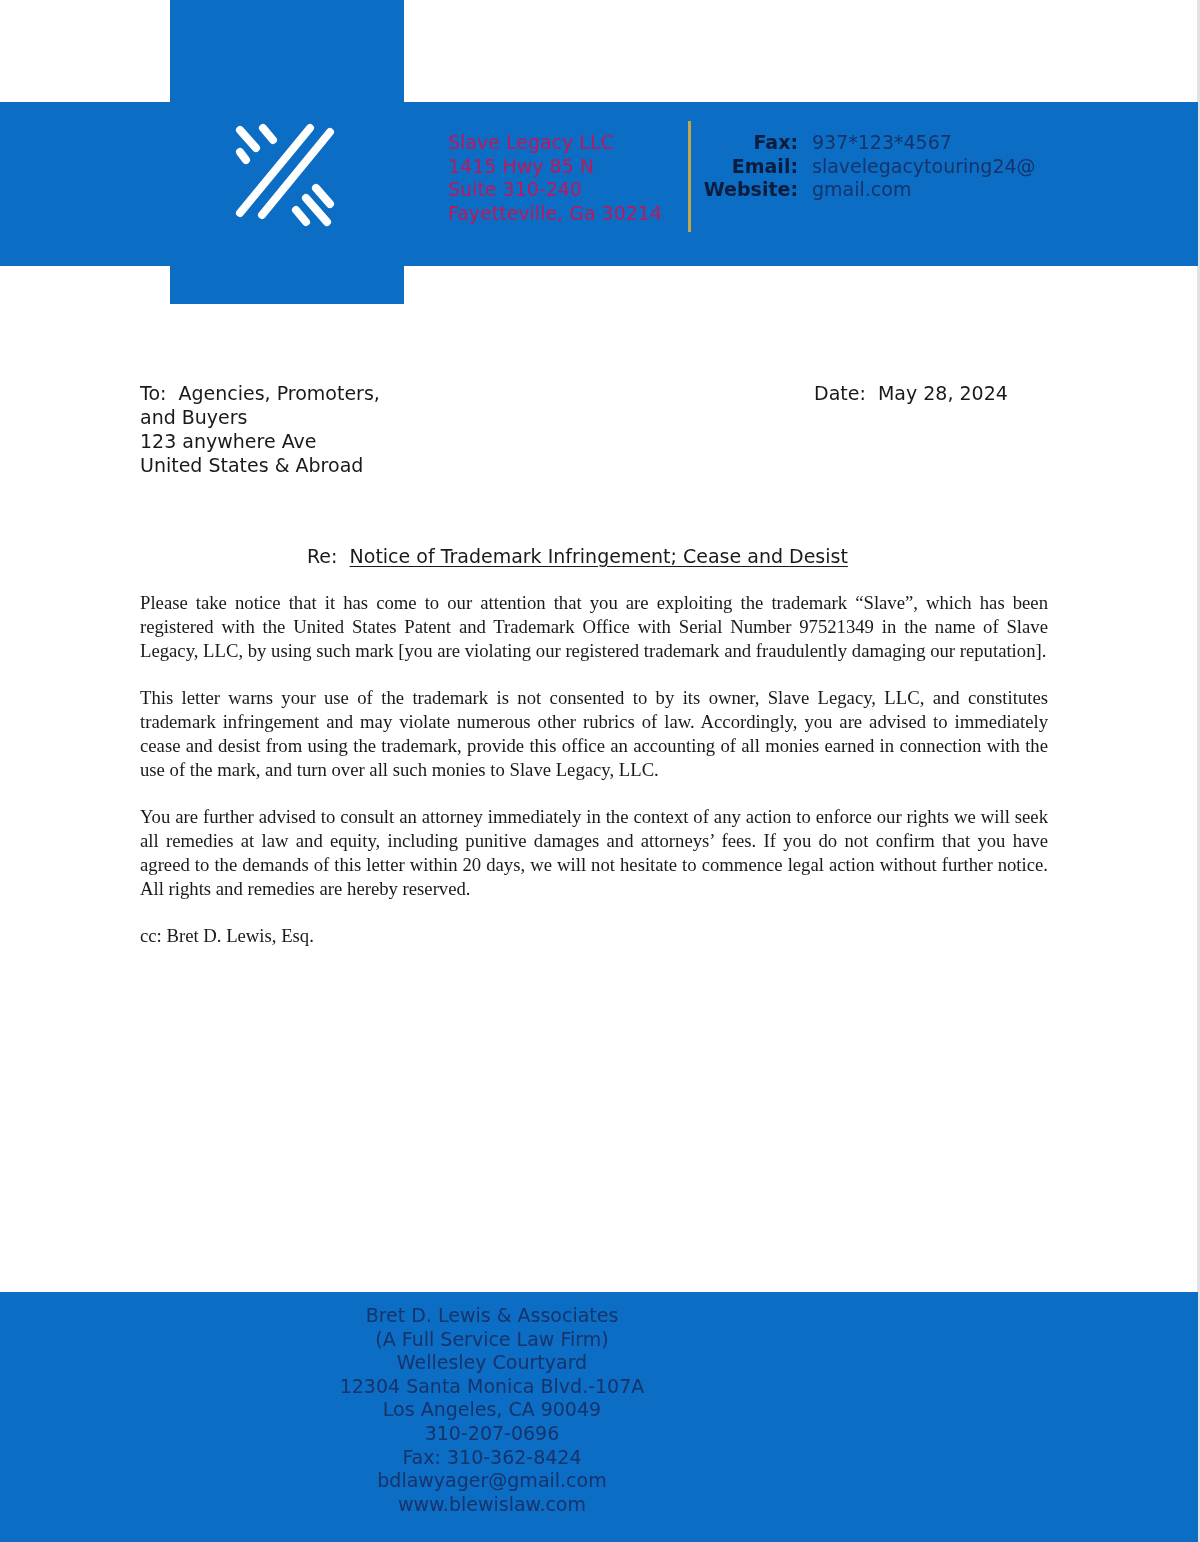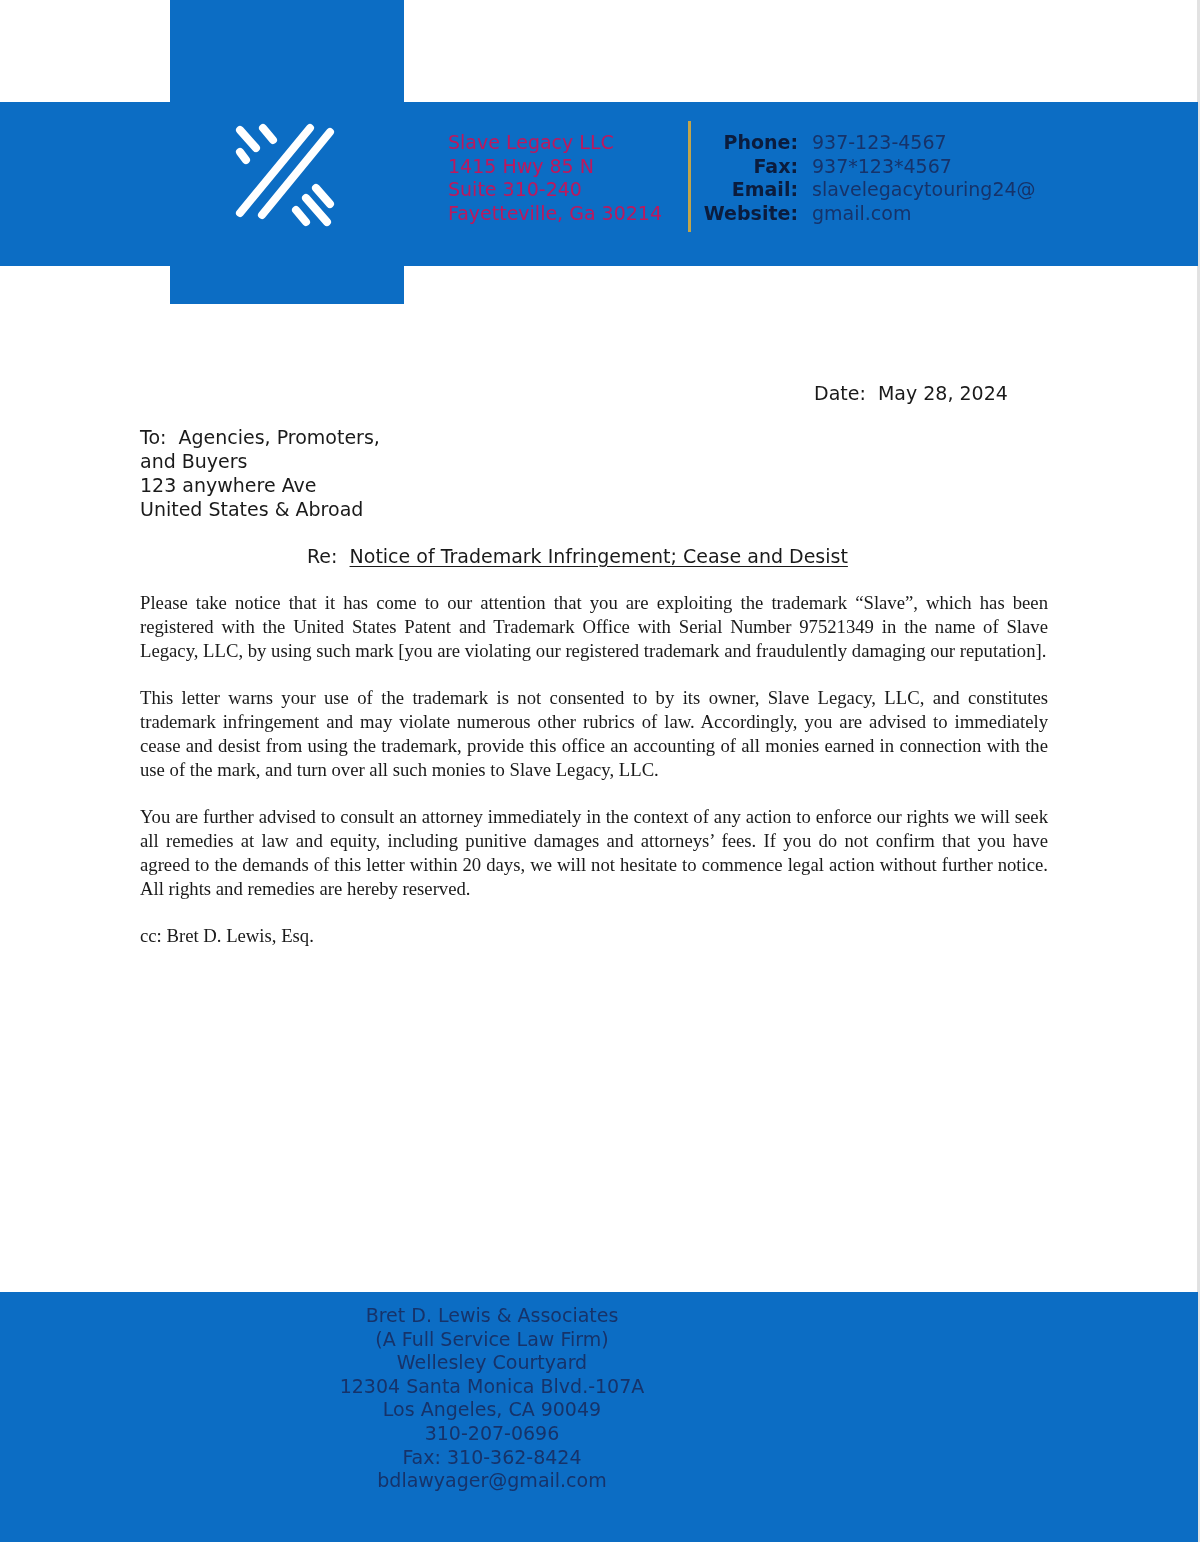--- a/index.html
+++ b/index.html
@@ -7,21 +7,21 @@
          font-family:"DejaVu Sans", sans-serif; color:#1a1a1a; }
   .edge { position:absolute; right:0; top:0; width:3px; height:1542px; background:#e2e2e2; }
   .band-top { position:absolute; left:0; top:102px; width:1198px; height:164px; background:#0c6dc4; }
   .logo-block { position:absolute; left:170px; top:0; width:234px; height:304px; background:#0c6dc4; }
   .logo { position:absolute; left:230px; top:118px; width:110px; height:110px; }
   .company { position:absolute; left:448px; top:131px; font-size:19px; line-height:23.5px; color:#be185d; }
   .divider { position:absolute; left:688px; top:121px; width:3px; height:111px; background:#c3a54a; }
   .contact { position:absolute; left:698px; top:131px; font-size:19px; line-height:23.5px; color:#16336a; }
   .contact .row { display:flex; }
   .contact .lbl { width:100px; text-align:right; font-weight:bold; color:#0b1c3d; padding-right:14px; }
-  .to-block { position:absolute; left:140px; top:381px; font-size:19px; line-height:24px;margin-top:44px; }
+  .to-block { position:absolute; left:140px; top:381px; font-size:19px; line-height:24px; }
   .date-block { position:absolute; left:814px; top:381px; font-size:19px; line-height:24px;text-align:center; }
   .re-line { position:absolute; left:307px; top:544px; font-size:19px; line-height:24px; }
   .re-line .subj { text-decoration:underline; text-underline-offset:3px; }
   .body { position:absolute; left:140px; top:591px; width:908px; font-size:18.7px; line-height:24px; text-align:justify;font-family:Liberation Serif, serif; }
   .body p { margin:0 0 23px 0; }
   .band-bottom { position:absolute; left:0; top:1292px; width:1198px; height:250px; background:#0c6dc4; }
   .footer { position:absolute; left:0; top:1304px; width:984px; text-align:center; font-size:19px; line-height:23.6px; color:#16336a; }
 </style>
 </head>
 <body>
@@ -46,24 +46,20 @@
 <div class="company">
   <div>Slave Legacy LLC</div>
   <div>1415 Hwy 85 N</div>
   <div>Suite 310-240</div>
   <div>Fayetteville, Ga 30214</div>
 </div>
 
 <div class="divider"></div>
 
 <div class="contact">
-  <div class="row">
-    <span class="lbl">Phone:</span>
-    <span>937-123-4567</span>
-  </div>
   <div class="row">
     <span class="lbl">Fax:</span>
     <span>937*123*4567</span>
   </div>
   <div class="row">
     <span class="lbl">Email:</span>
     <span>slavelegacytouring24@</span>
   </div>
   <div class="row">
     <span class="lbl">Website:</span>
@@ -96,13 +92,14 @@
 <div class="band-bottom"></div>
 <div class="footer">
   <div>Bret D. Lewis &amp; Associates</div>
   <div>(A Full Service Law Firm)</div>
   <div>Wellesley Courtyard</div>
   <div>12304 Santa Monica Blvd.-107A</div>
   <div>Los Angeles, CA 90049</div>
   <div>310-207-0696</div>
   <div>Fax: 310-362-8424</div>
   <div>bdlawyager@gmail.com</div>
+  <div>www.blewislaw.com</div>
 </div>
 
 </body></html>

